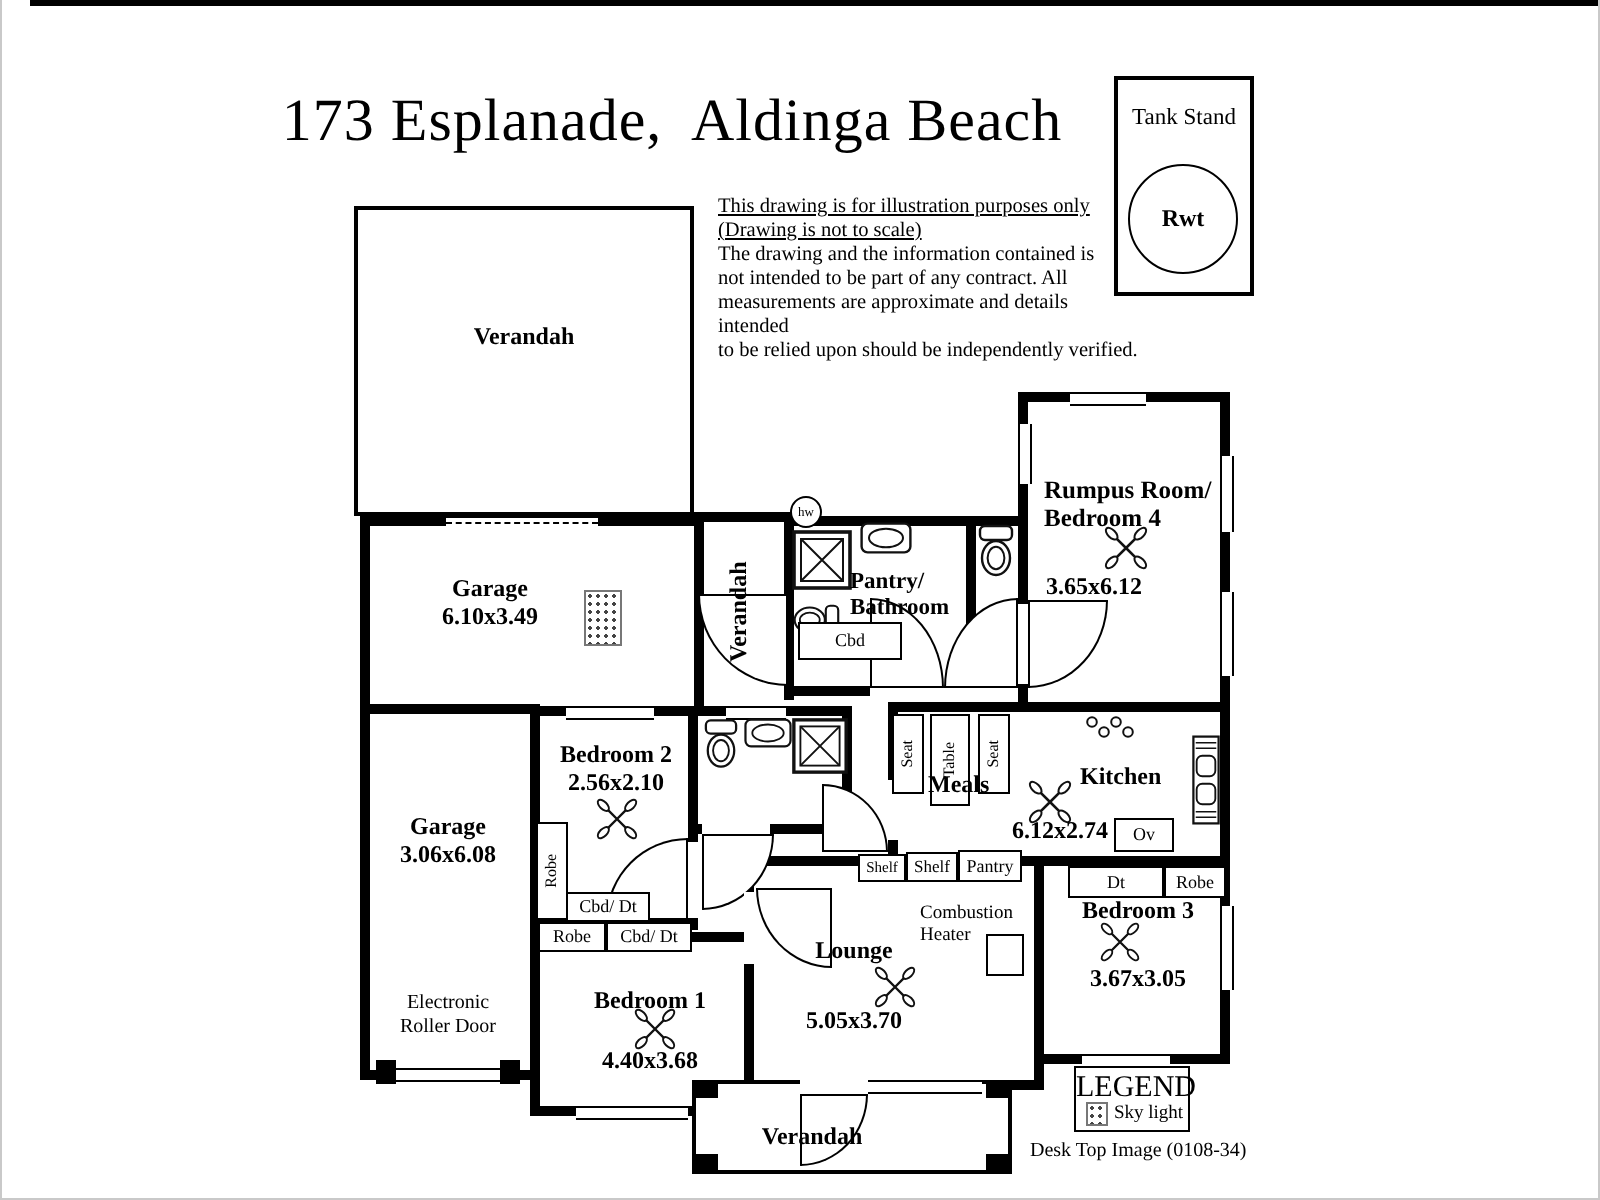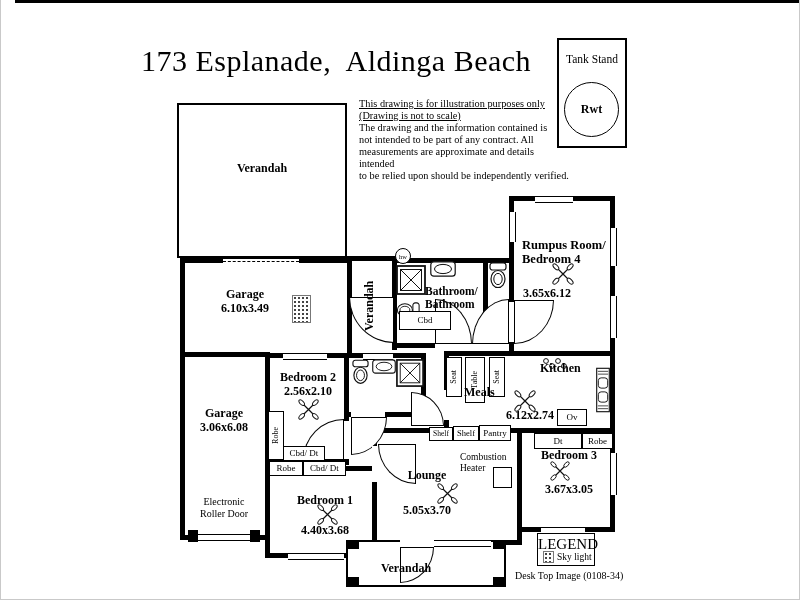--- a/index.html
+++ b/index.html
@@ -293,36 +293,36 @@
   </div>
 
   <div class="txt" style="left:180px;top:496px;width:86px;text-align:center;font-size:10px">
     <div>Electronic</div>
     <div>Roller Door</div>
   </div>
 
   <div class="vlabel" style="left:361px;top:266px;height:80px">Verandah</div>
 
   <div class="rlabel" style="left:424px;top:285px;width:62px;text-align:left;font-size:11.5px">
-    <div>Bathroom/</div>
+    <div>Pantry/</div>
     <div>Bathroom</div>
   </div>
 
   <div class="rlabel" style="left:521px;top:238px;width:92px;text-align:left;font-size:12.5px">
     <div class="nowrap">Rumpus Room/</div>
     <div class="nowrap">Bedroom 4</div>
   </div>
   <div class="rlabel nowrap" style="left:522px;top:287px;text-align:right">3.65x6.12</div>
 
   <div class="rlabel" style="left:274px;top:371px;width:66px">
     <div class="nowrap">Bedroom 2</div>
     <div class="nowrap">2.56x2.10</div>
   </div>
 
-  <div class="rlabel nowrap" style="left:539px;top:362px">Kitchen</div>
+  <div class="rlabel nowrap" style="left:539px;top:382px">Kitchen</div>
   <div class="rlabel nowrap" style="left:505px;top:409px">6.12x2.74</div>
   <div class="rlabel nowrap" style="left:463px;top:386px">Meals</div>
 
   <div class="rlabel nowrap" style="left:530px;top:449px;width:76px">Bedroom 3</div>
   <div class="rlabel nowrap" style="left:530px;top:483px;width:76px">3.67x3.05</div>
 
   <div class="rlabel nowrap" style="left:286px;top:494px;width:76px">Bedroom 1</div>
   <div class="rlabel nowrap" style="left:286px;top:524px;width:76px">4.40x3.68</div>
 
   <div class="rlabel nowrap" style="left:396px;top:469px;width:60px">Lounge</div>

